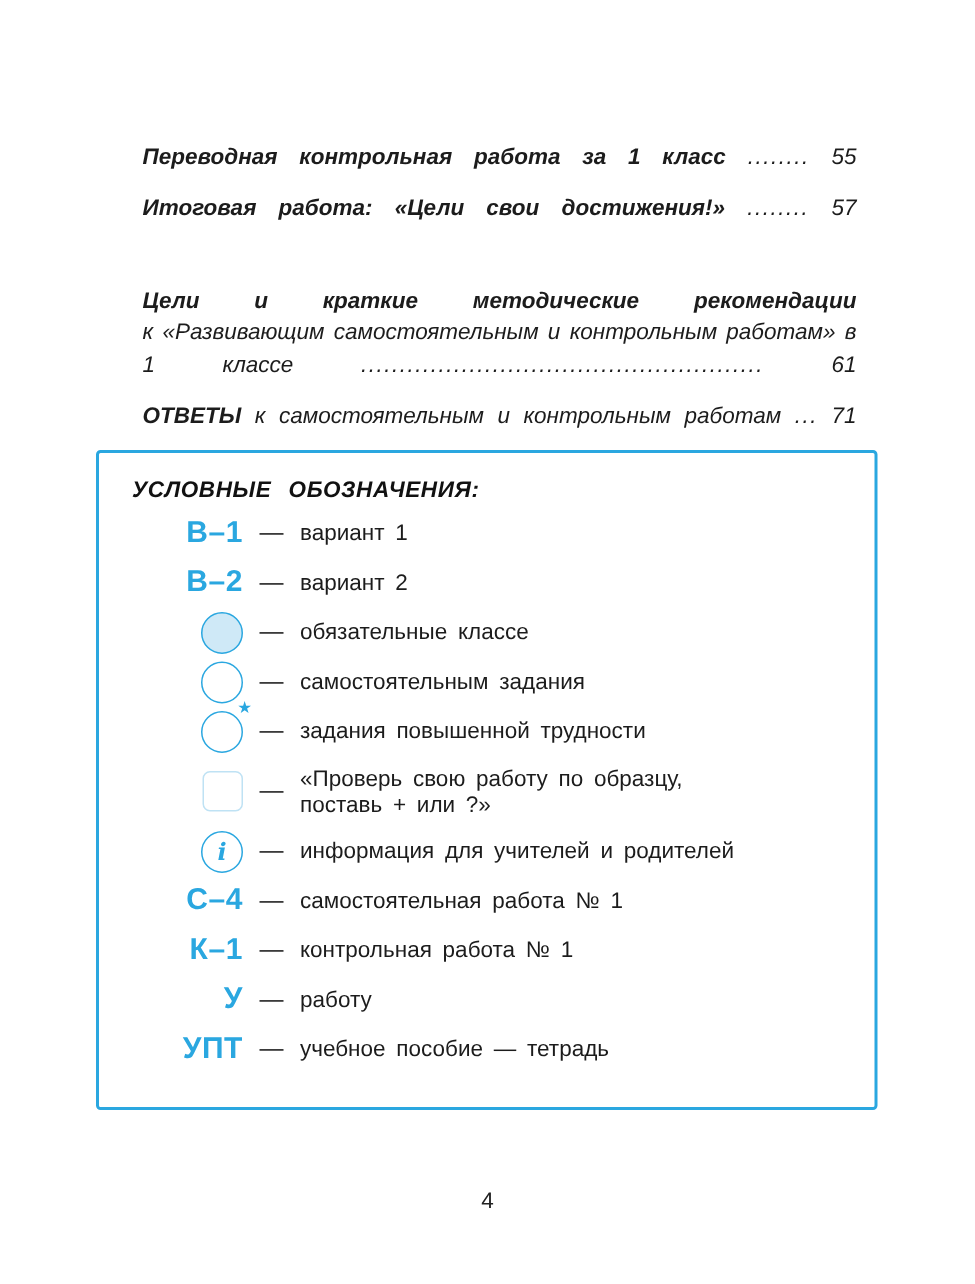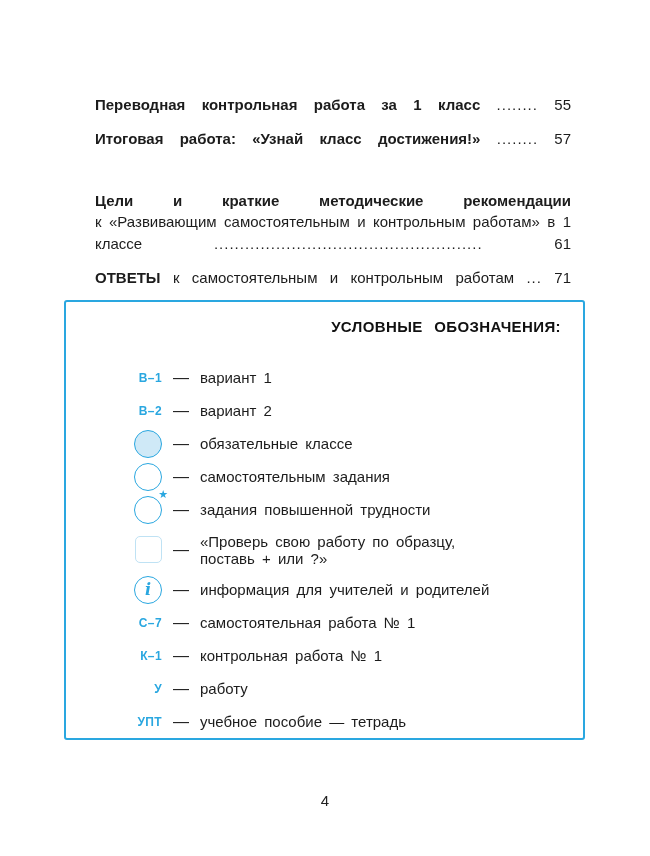--- a/index.html
+++ b/index.html
@@ -11,40 +11,40 @@
   *{box-sizing:border-box;}
   html,body{margin:0;padding:0;}
   body{
     width:650px;height:856px;background:#ffffff;
     font-family:"Liberation Sans", sans-serif;color:var(--text);
   }
   .page{position:relative;width:650px;height:856px;overflow:hidden;background:#fff;}
 
   
   .toc{position:absolute;left:95px;top:94px;width:476px;font-size:15px;line-height:1.45;}
-  .toc-entry{margin:0 0 12px 0;text-align:justify;text-align-last:justify;word-spacing:2px;}
+  .toc-entry{margin:0 0 12px 0;text-align:justify;text-align-last:justify;word-spacing:2px;font-style:italic;}
   .toc-entry .b{font-weight:bold;}
   .toc-entry .bold-line{display:block;font-weight:bold;text-align-last:justify;margin-top:40px;}
   .toc-entry .dots{letter-spacing:1px;}
   .toc-entry .pg{}
 
   
   .legend{
     position:absolute;left:64px;top:300px;width:521px;height:440px;
     border:2px solid var(--accent);border-radius:3px;background:#fff;
     padding:16px 22px 0 22px;
   }
   .legend-title{
-    margin:0 0 26px 0;text-align:right;font-size:15px;font-weight:bold;
-    word-spacing:7px;letter-spacing:.4px;color:#111;
+    margin:0 0 4px 0;text-align:left;font-size:15px;font-weight:bold;
+    word-spacing:7px;letter-spacing:.4px;color:#111;font-style:italic;
   }
   .legend-row{display:flex;align-items:center;min-height:33px;}
   .legend-row.tall{min-height:47px;}
   .sym{width:74px;display:flex;justify-content:flex-end;align-items:center;flex:0 0 74px;}
-  .sym-text{color:var(--accent);font-weight:bold;font-size:12px;letter-spacing:.4px;white-space:nowrap;}
+  .sym-text{color:var(--accent);font-weight:bold;font-size:20px;letter-spacing:.4px;white-space:nowrap;}
   .dash{margin:0 11px;color:var(--text);}
   .label{font-size:15px;word-spacing:3px;}
   .label.narrow{max-width:300px;}
 
   .circle{
     width:28px;height:28px;border:1.5px solid var(--accent);border-radius:50%;
     background:#fff;position:relative;flex:0 0 28px;
     display:flex;align-items:center;justify-content:center;
   }
   .circle.filled{background:var(--circle-fill);}
@@ -73,21 +73,21 @@
 
   <div class="toc">
 
     <p class="toc-entry">
       <span class="b">Переводная контрольная работа за 1 класс</span>
       <span class="dots">........</span>
       <span class="pg">55</span>
     </p>
 
     <p class="toc-entry">
-      <span class="b">Итоговая работа: «Узнай класс достижения!»</span>
+      <span class="b">Итоговая работа: «Цели свои достижения!»</span>
       <span class="dots">........</span>
       <span class="pg">57</span>
     </p>
 
     <p class="toc-entry">
       <span class="bold-line">Цели и краткие методические рекомендации</span>
       <span>к «Развивающим самостоятельным и контрольным работам» в 1 классе</span>
       <span class="dots">....................................................</span>
       <span class="pg">61</span>
     </p>
@@ -159,21 +159,21 @@
         <span class="circle">
           <span class="iglyph">i</span>
         </span>
       </span>
       <span class="dash">—</span>
       <span class="label">информация для учителей и родителей</span>
     </div>
 
     <div class="legend-row">
       <span class="sym">
-          <span class="sym-text">С–7</span>
+          <span class="sym-text">С–4</span>
         </span>
       <span class="dash">—</span>
       <span class="label">самостоятельная работа № 1</span>
     </div>
 
     <div class="legend-row">
       <span class="sym">
           <span class="sym-text">К–1</span>
         </span>
       <span class="dash">—</span>

